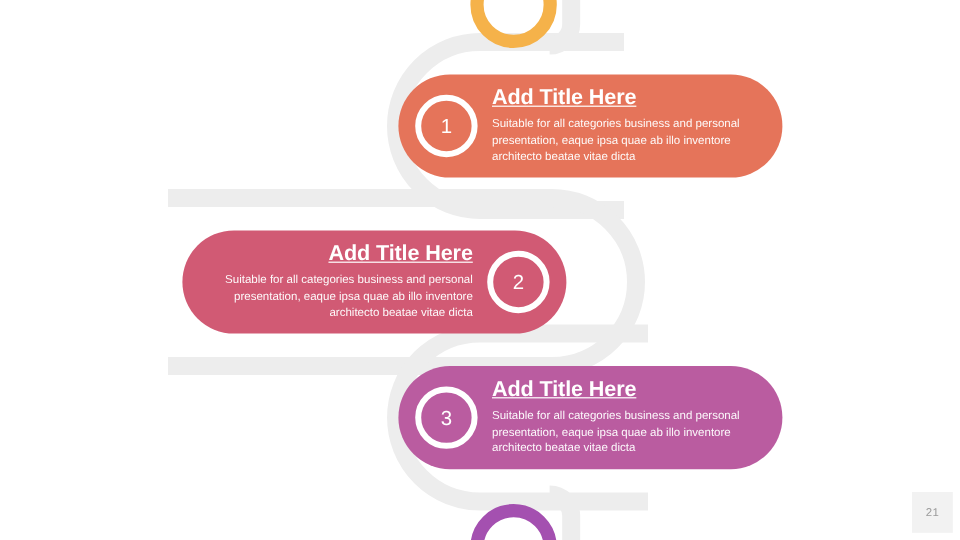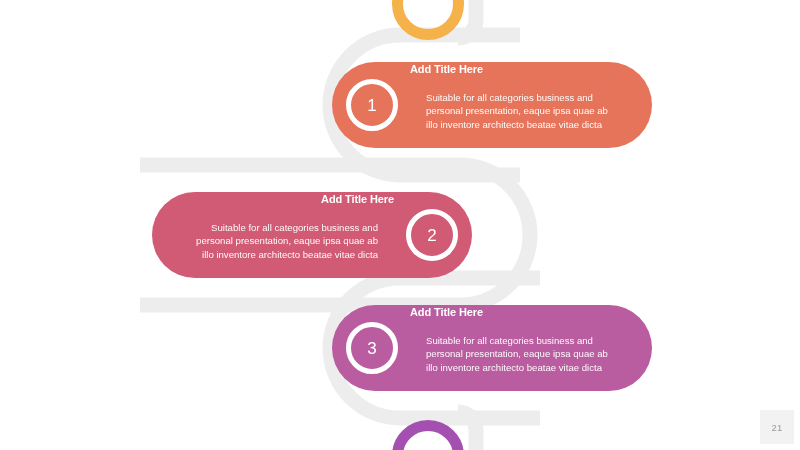--- a/index.html
+++ b/index.html
@@ -58,30 +58,31 @@
   }
 
   .card-text {
     flex: 1 1 auto;
     padding: 0 6px 0 12px;
     color: #ffffff;
   }
   .card-2 .card-text { text-align: right; padding: 0 12px 0 6px; }
 
   .card-title {
-    font-size: 11px;
+    font-size: 18px;
     font-weight: bold;
     letter-spacing: -0.1px;
     margin: 0 0 5px 0;
     line-height: 1.1;
+    text-decoration: underline;
   }
   .card-body {
     font-size: 9.6px;
     line-height: 1.42;
-    margin: 16px;
+    margin: 0;
     color: #ffffff;
     opacity: 0.96;
   }
 
   
   .ring {
     position: absolute;
     border-radius: 50%;
     box-sizing: border-box;
     background: transparent;

